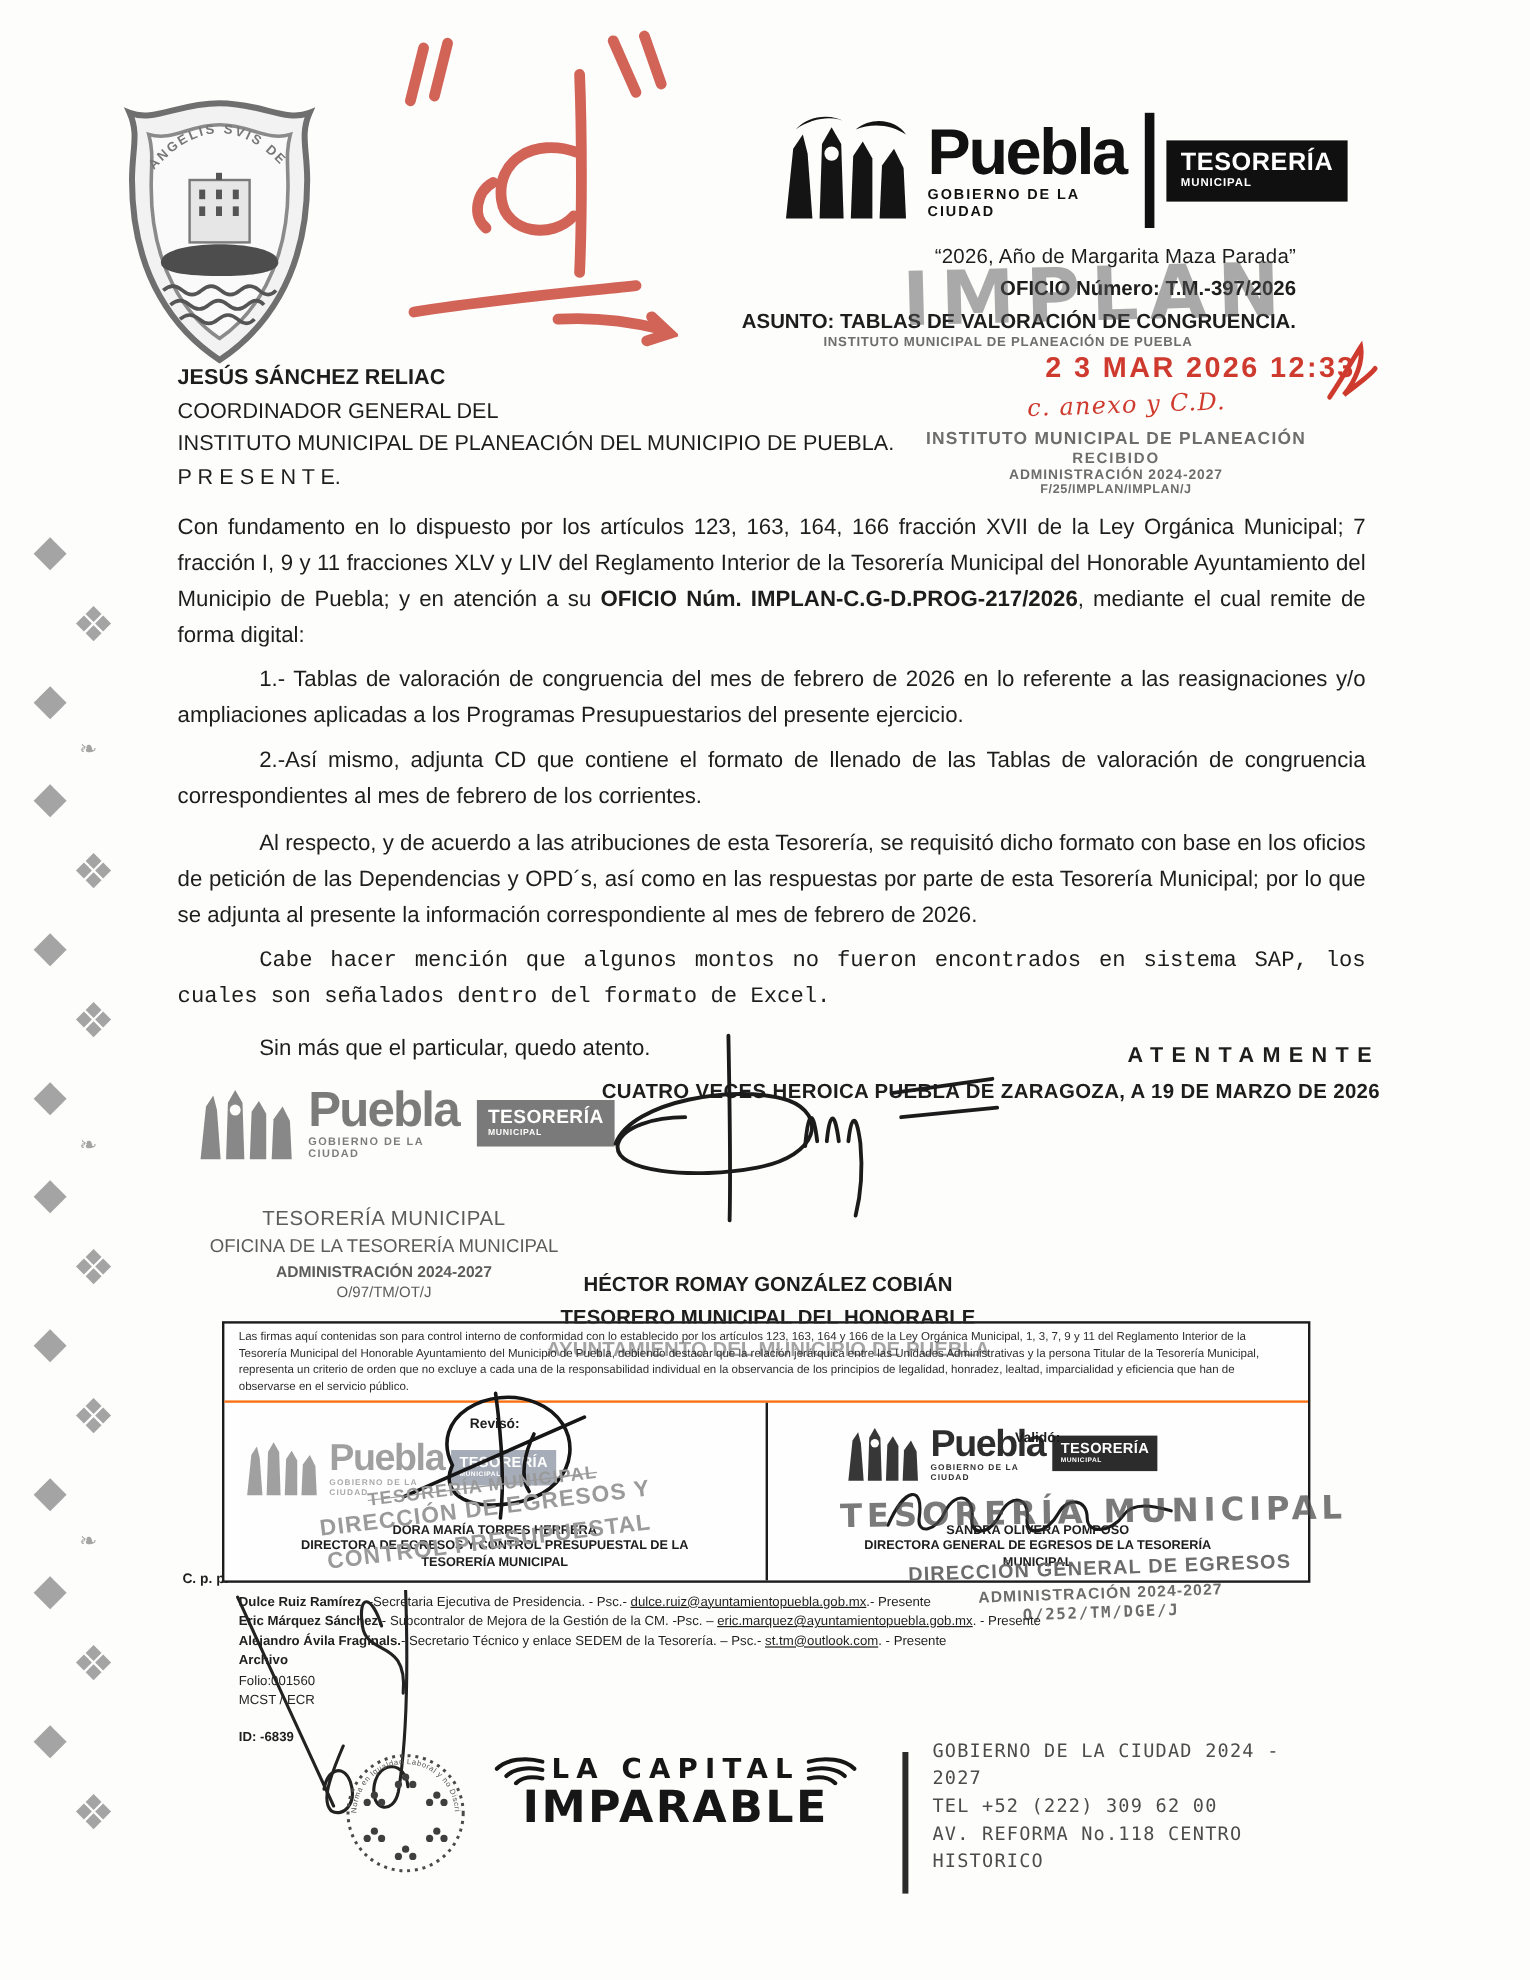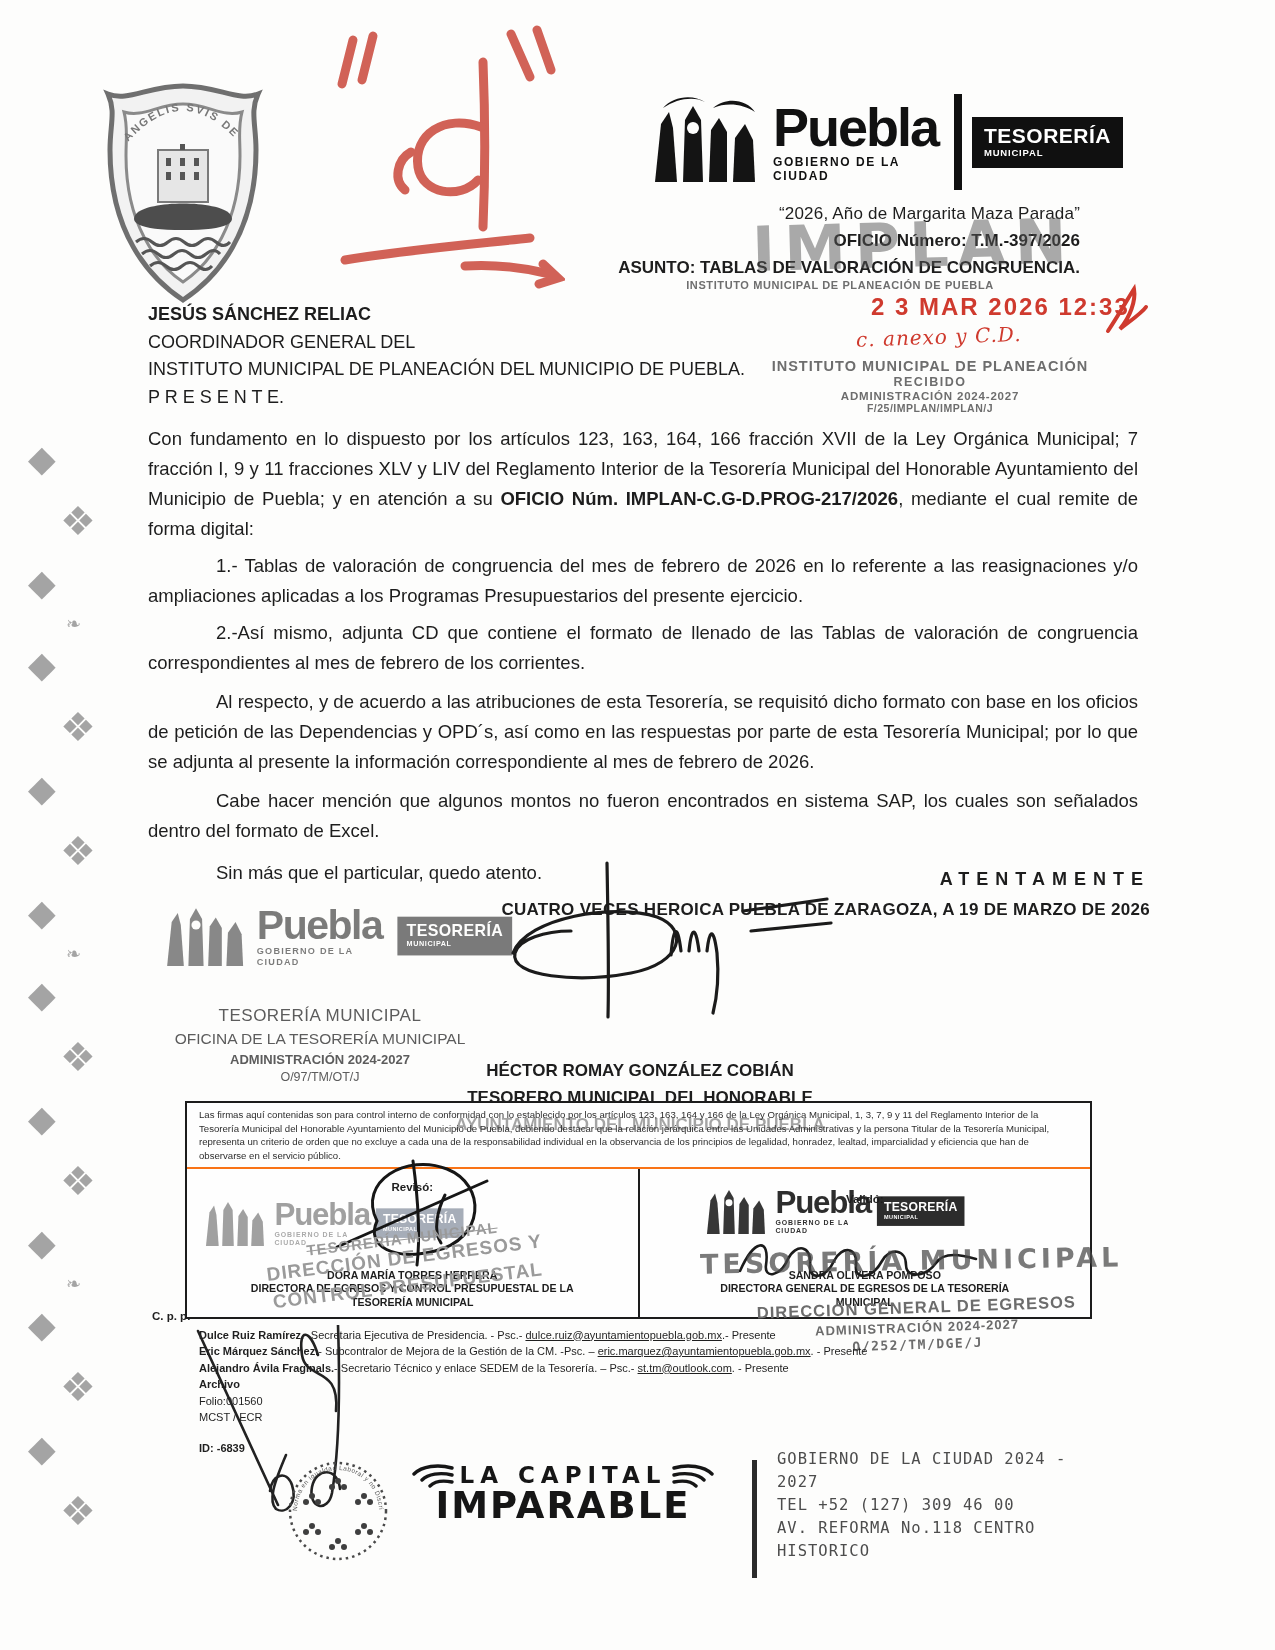--- a/index.html
+++ b/index.html
@@ -57,21 +57,21 @@
   .recvstamp .l1{font-weight:bold;font-size:14.5px;letter-spacing:1px;}
   .recvstamp .l2{font-weight:bold;font-size:12.5px;letter-spacing:1.5px;margin-top:1px;}
   .recvstamp .l3{font-weight:bold;font-size:11.5px;letter-spacing:.8px;margin-top:1px;}
   .recvstamp .l4{font-weight:bold;font-size:10.5px;letter-spacing:.5px;}
   
   .bodytext{position:absolute;left:148px;top:424px;width:990px;font-size:18.5px;line-height:30px;text-align:justify;}
   .bodytext p{margin:0 0 5px 0;}
   .bodytext p.ind{text-indent:68px;}
   .bodytext p.g1{margin-bottom:7px;}
   .bodytext p.g2{margin-bottom:9px;}
-  .bodytext p.g3{margin-bottom:12px;}
+  .bodytext p.g3{margin-bottom:12px;font-family:Liberation Mono, monospace;}
   
   .atent{position:absolute;left:160px;top:869px;width:990px;text-align:right;}
   .atent .a1{font-weight:bold;font-size:18px;letter-spacing:7px;}
   .atent .a2{font-weight:bold;font-size:17px;margin-top:10px;letter-spacing:.3px;}
   
   .sigstamp{position:absolute;left:165px;top:1006px;width:310px;text-align:center;color:#5c5c5c;}
   .sigstamp .s1{font-size:17px;letter-spacing:.5px;}
   .sigstamp .s2{font-size:15.5px;margin-top:4px;}
   .sigstamp .s3{font-size:13px;font-weight:bold;margin-top:4px;}
   .sigstamp .s4{font-size:12.5px;margin-top:3px;}
@@ -490,19 +490,19 @@
       </svg>
     </div>
     <div class="l2">IMPARABLE</div>
   </div>
 
   <div class="address">
     <div class="vbar"></div>
     <div class="txt">
       <div>GOBIERNO DE LA CIUDAD 2024 -</div>
       <div>2027</div>
-      <div>TEL +52 (127) 309 46 00</div>
+      <div>TEL +52 (222) 309 62 00</div>
       <div>AV. REFORMA No.118 CENTRO</div>
       <div>HISTORICO</div>
     </div>
   </div>
 
 </div>
 
 </body></html>

